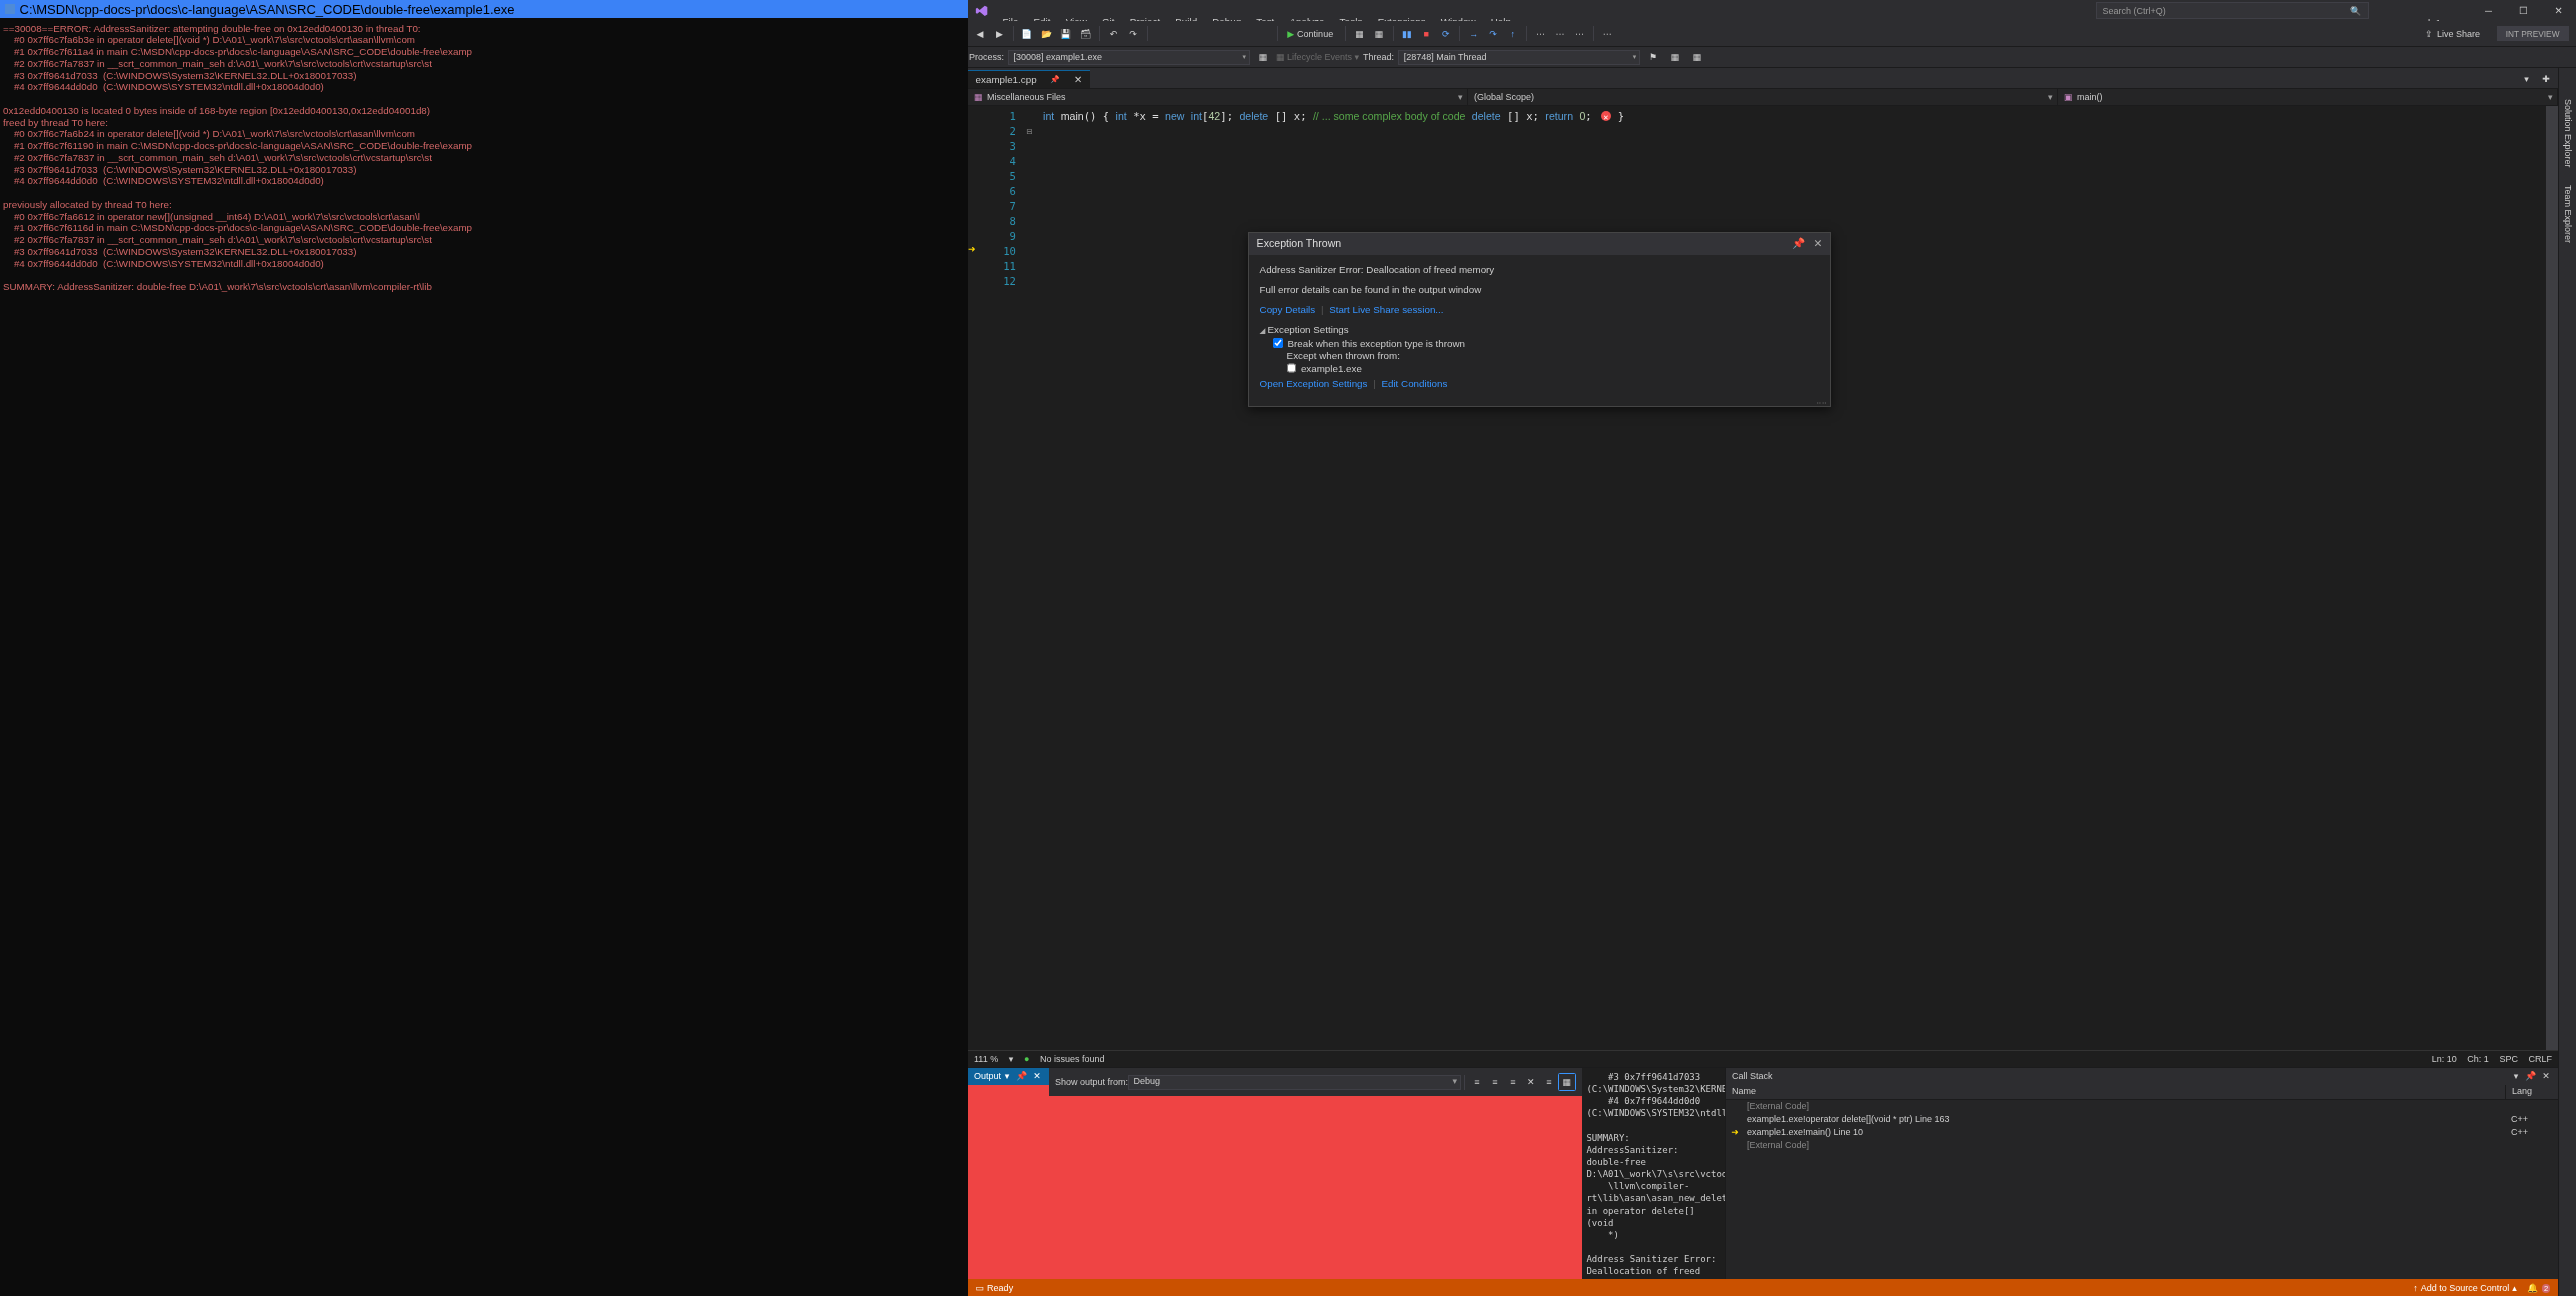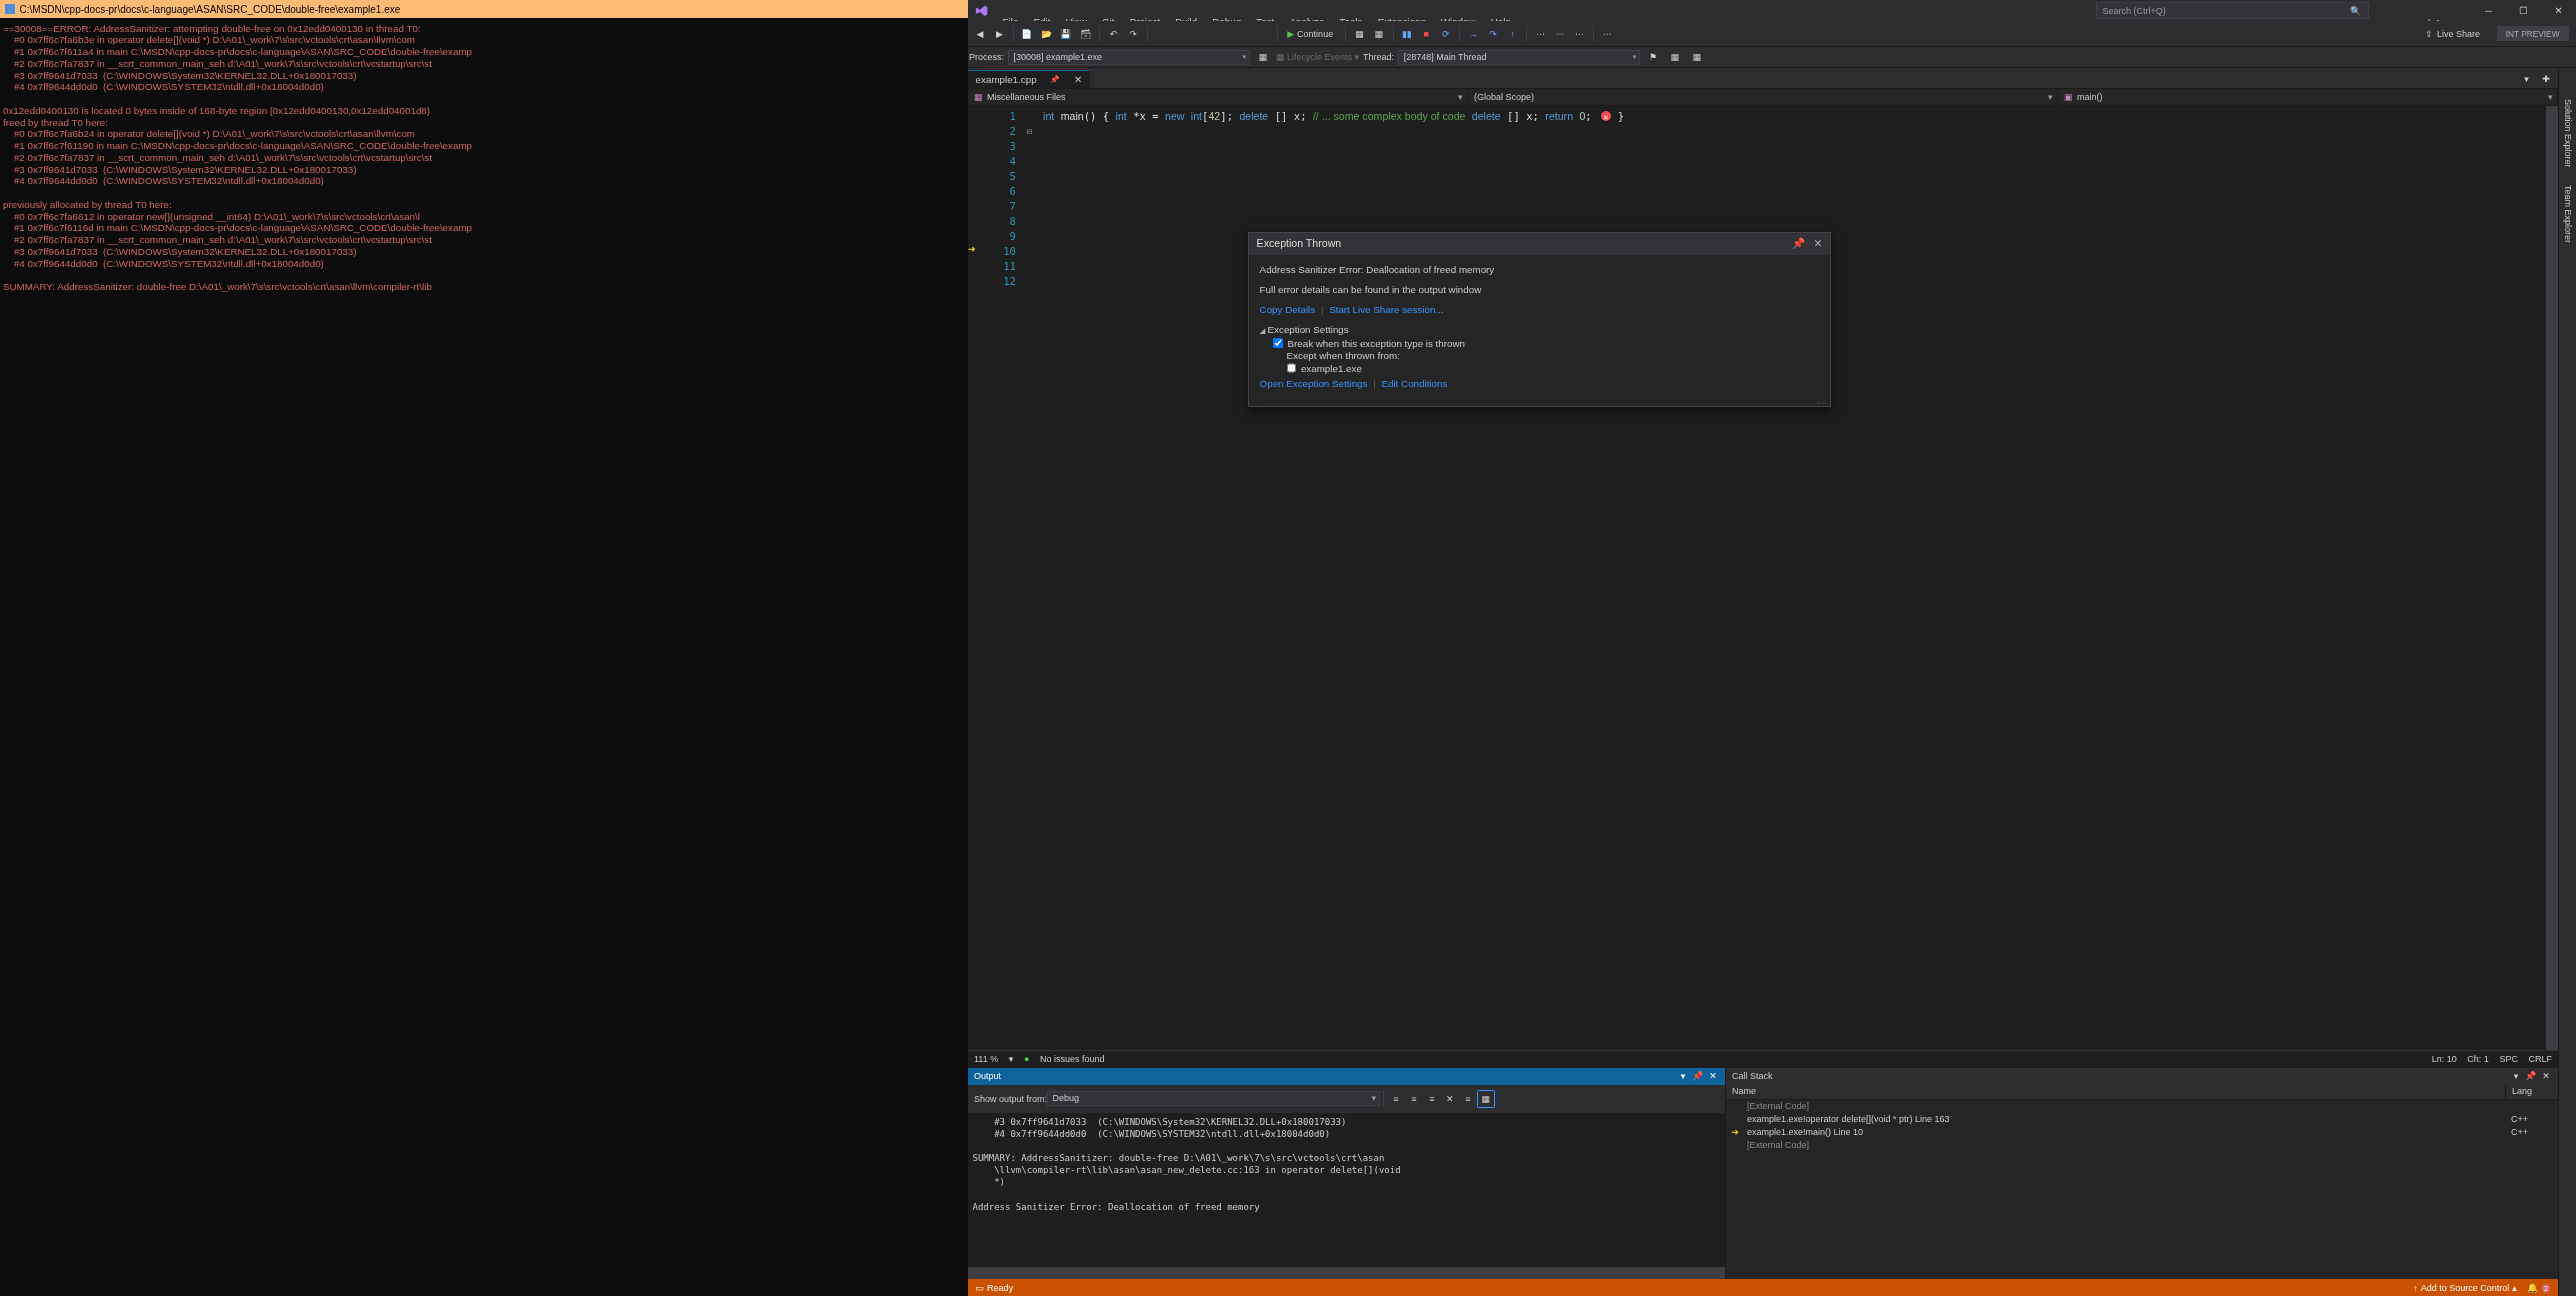--- a/index.html
+++ b/index.html
@@ -1,18 +1,18 @@
 <!DOCTYPE html>
 <html style="font-size:12px"><head>
 <meta charset="utf-8">
 <style>
 * { margin: 0; padding: 0; box-sizing: border-box; font-family: "Segoe UI", Arial, sans-serif; }
 body { background: #1e1e1e; color: #ccc; font-size: 9px; overflow: hidden; width: 2576px; height: 1297px; display: flex; }
 .console-pane { width: 968px; height: 100%; background: #0c0c0c; color: #ccc; }
-.console-title { background: #fdba74; color: #000; height: 18px; display: flex; align-items: center; padding: 0 4.5px; gap: 4.5px; font-size: 10px; }
+.console-title { background: #3b82f6; color: #000; height: 18px; display: flex; align-items: center; padding: 0 4.5px; gap: 4.5px; font-size: 13px; }
 .console-title .icon { width: 10.6px; height: 10.6px; background: #4f8bd6; display: inline-block; }
 .console-body { font-family: Consolas, monospace; font-size: 9.8px; color: #ccc; padding: 4.5px 3px; white-space: pre; line-height: 1.2; }
 .console-body .err { color: #d26767; }
 
 .vs-pane { flex: 1; height: 100%; background: #2d2d30; display: flex; flex-direction: column; position: relative; }
 .menu-bar { height: 21px; background: #2d2d30; display: flex; align-items: center; color: #ccc; font-size: 9.8px; }
 .menu-bar .vs-logo { width: 27px; display:flex; justify-content:center; align-items:center; }
 .menu-bar .vs-logo svg { width:13.6px; height:13.6px; }
 .menu-item { padding: 0 7.6px; height: 100%; display: flex; align-items: center; cursor: default; margin-top: 22px; }
 .menu-spacer { flex: 1; }
@@ -71,21 +71,21 @@
 .exception-popup .settings-head::before { content:"◢ "; color:#aaa; font-size:7.6px; }
 .exception-popup .chk { margin-left:13.6px; display:flex; gap:4.5px; align-items:center; margin-bottom:1.5px; }
 .exception-popup .chk input { width:9.8px; height:9.8px; }
 .exception-popup .resize { position:absolute; right:3px; bottom:1.5px; color:#666; font-size:7.6px; }
 
 .editor-status { height:16.7px; background:#1e1e1e; border-top:0.8px solid #333; display:flex; align-items:center; padding:0 6px; font-size:9px; color:#ccc; gap:10.6px;}
 .editor-status .ok { color:#4ec94e; }
 .editor-status .spacer { flex:1; }
 
 .bottom-row { height:212px; display:flex; border-top:0.8px solid #1b1b1c; }
-.output-panel { width:757px; display:flex; flex-direction:column; background:#ef4444; }
+.output-panel { width:757px; display:flex; flex-direction:row; background:#ef4444; }
 .panel-title { height:16.7px; background:#0e639c; color:#fff; display:flex; align-items:center; padding:0 6px; font-size:9px; }
 .panel-title.grey { background:#2d2d30; color:#ccc; }
 .panel-title .tools { margin-left:auto; display:flex; gap:3px; }
 .panel-title .tools span { width:12px; text-align:center; cursor:default; }
 .output-toolbar { height:28px; background:#2d2d30; display:flex; align-items:center; padding:0 6px; gap:0; color:#ccc; font-size:9px; }
 .output-toolbar .combo { background:#333337; border:0.8px solid #3f3f46; padding:0.8px 45px 0.8px 4.5px; height:15px; position:relative; }
 .output-toolbar .combo::after { content:"▾"; position:absolute; right:3px; color:#999; }
 .output-body { flex:1; background:#1e1e1e; font-family:Consolas,monospace; font-size:9px; color:#ccc; padding:3px 4.5px; white-space:pre-wrap; overflow:auto; line-height:1.35; }
 .output-scroll { height:12px; background:#3e3e42; }
 

